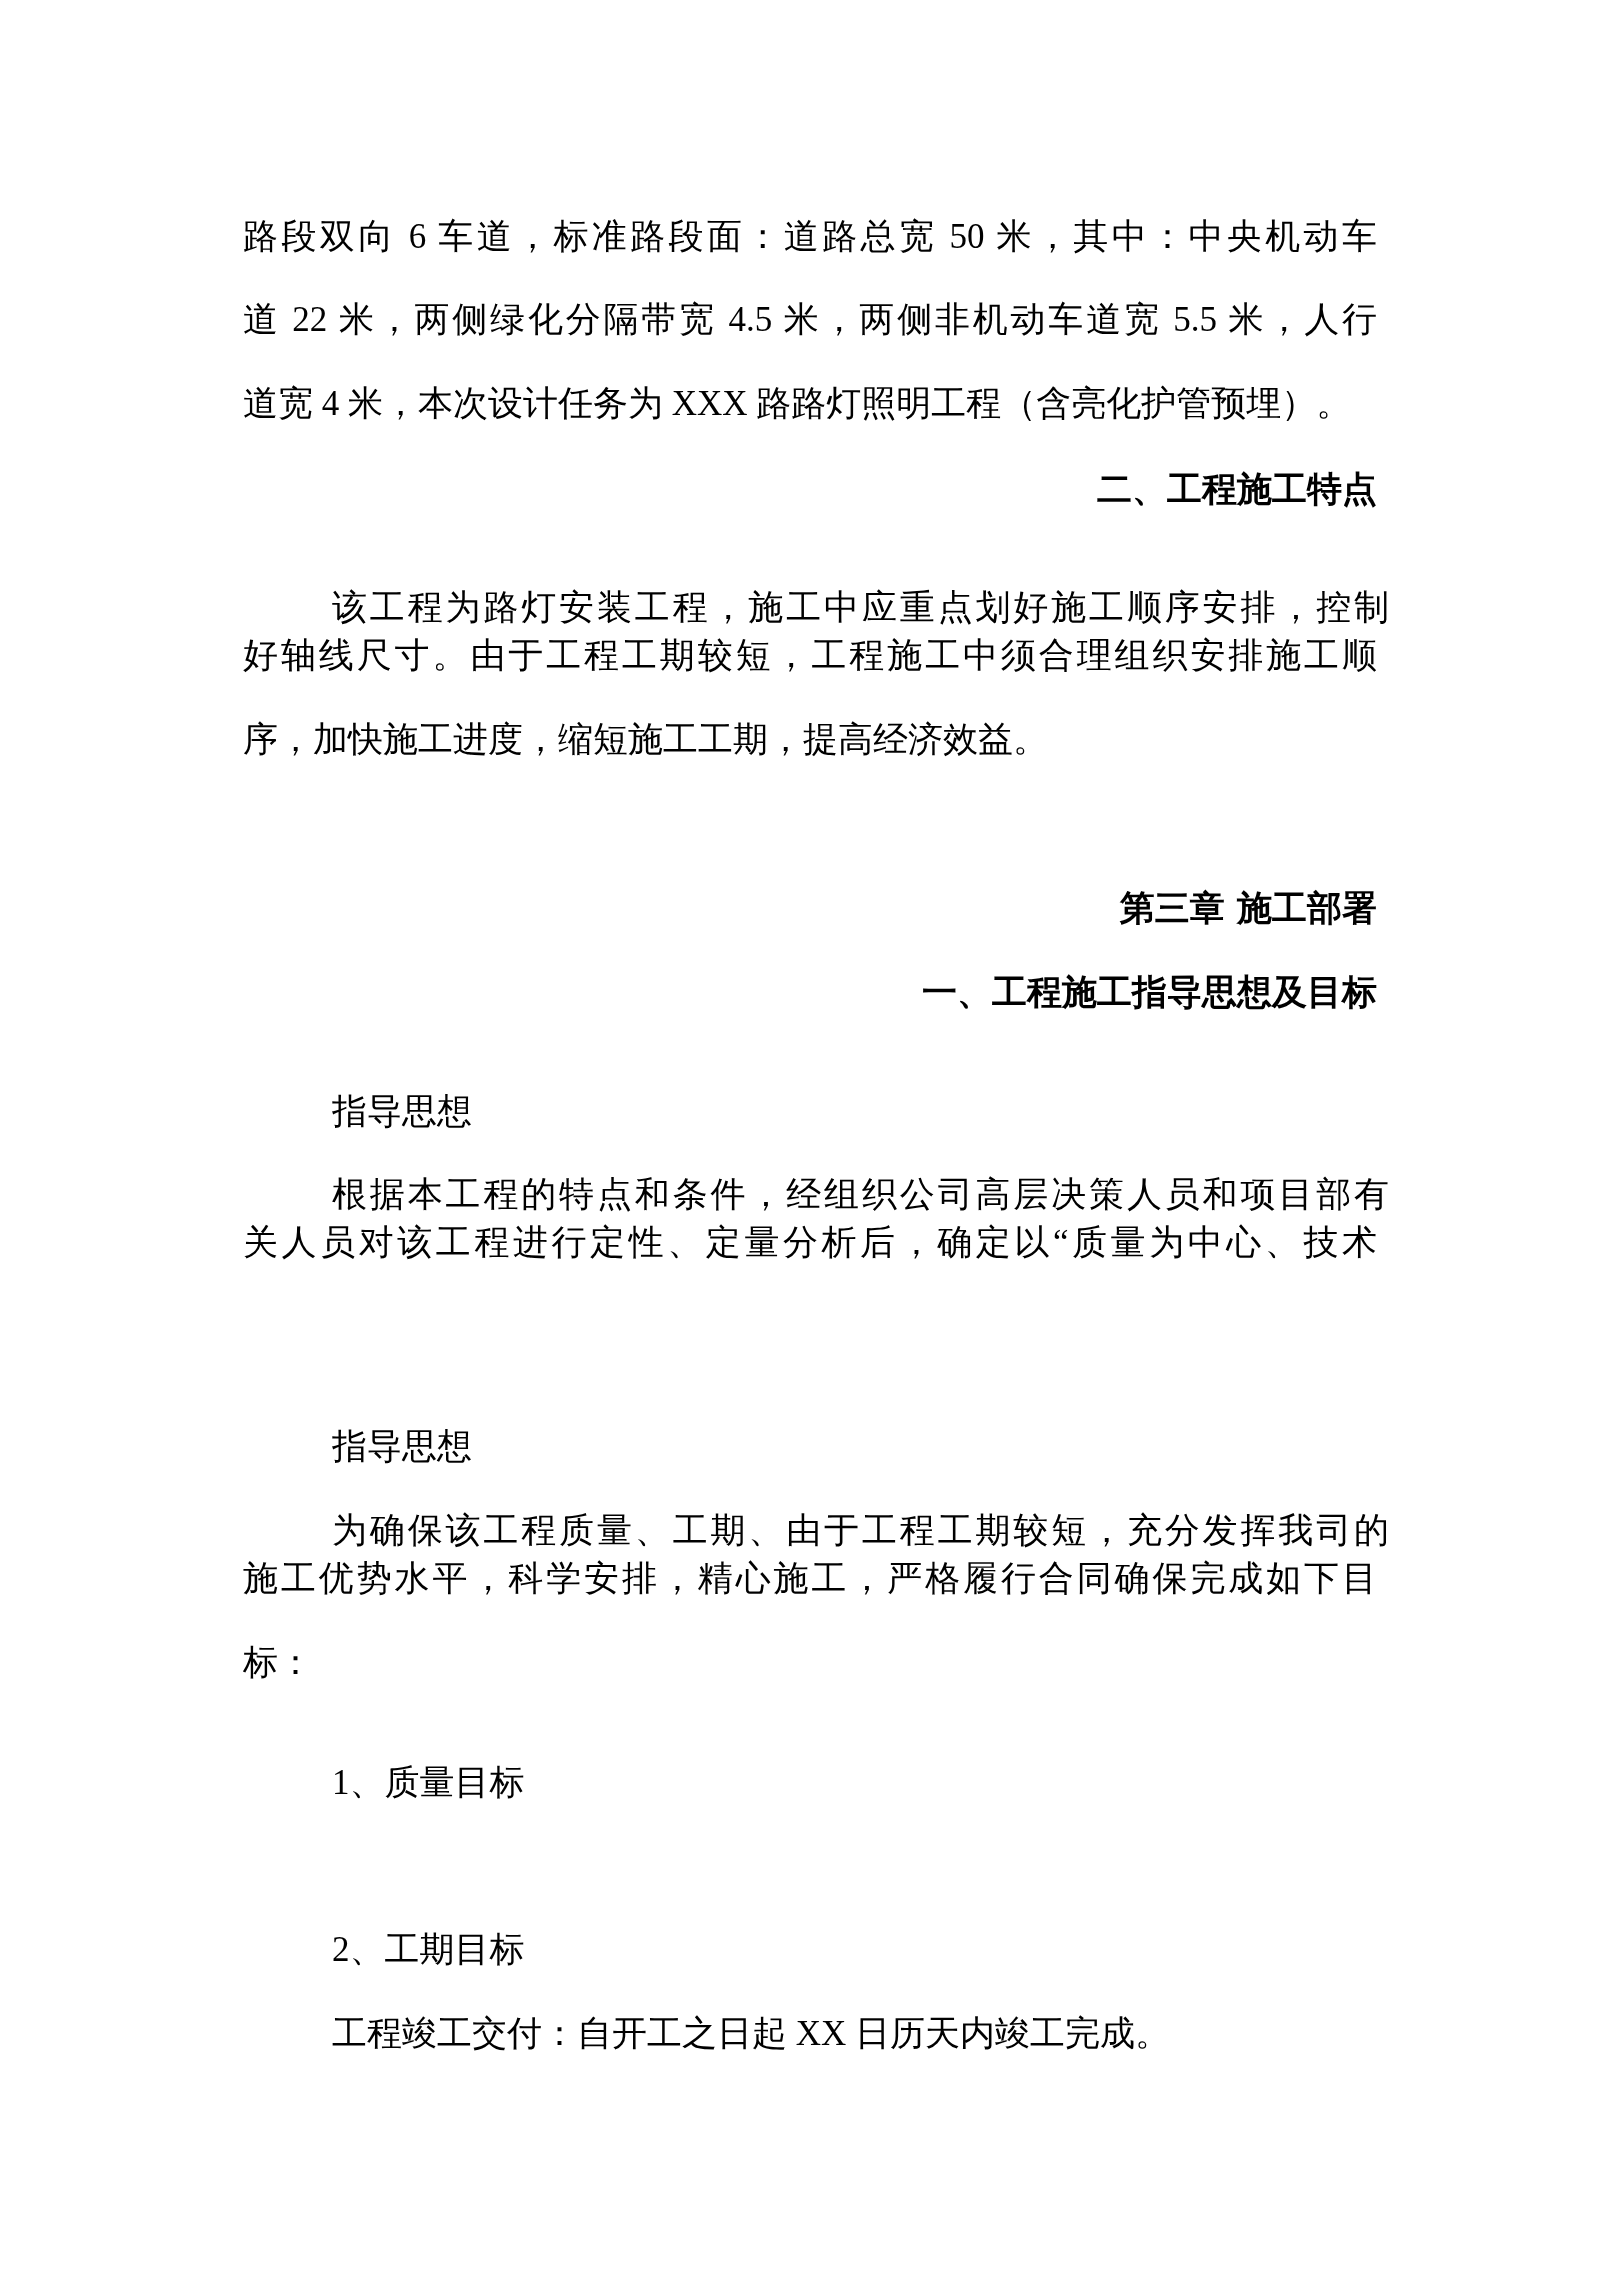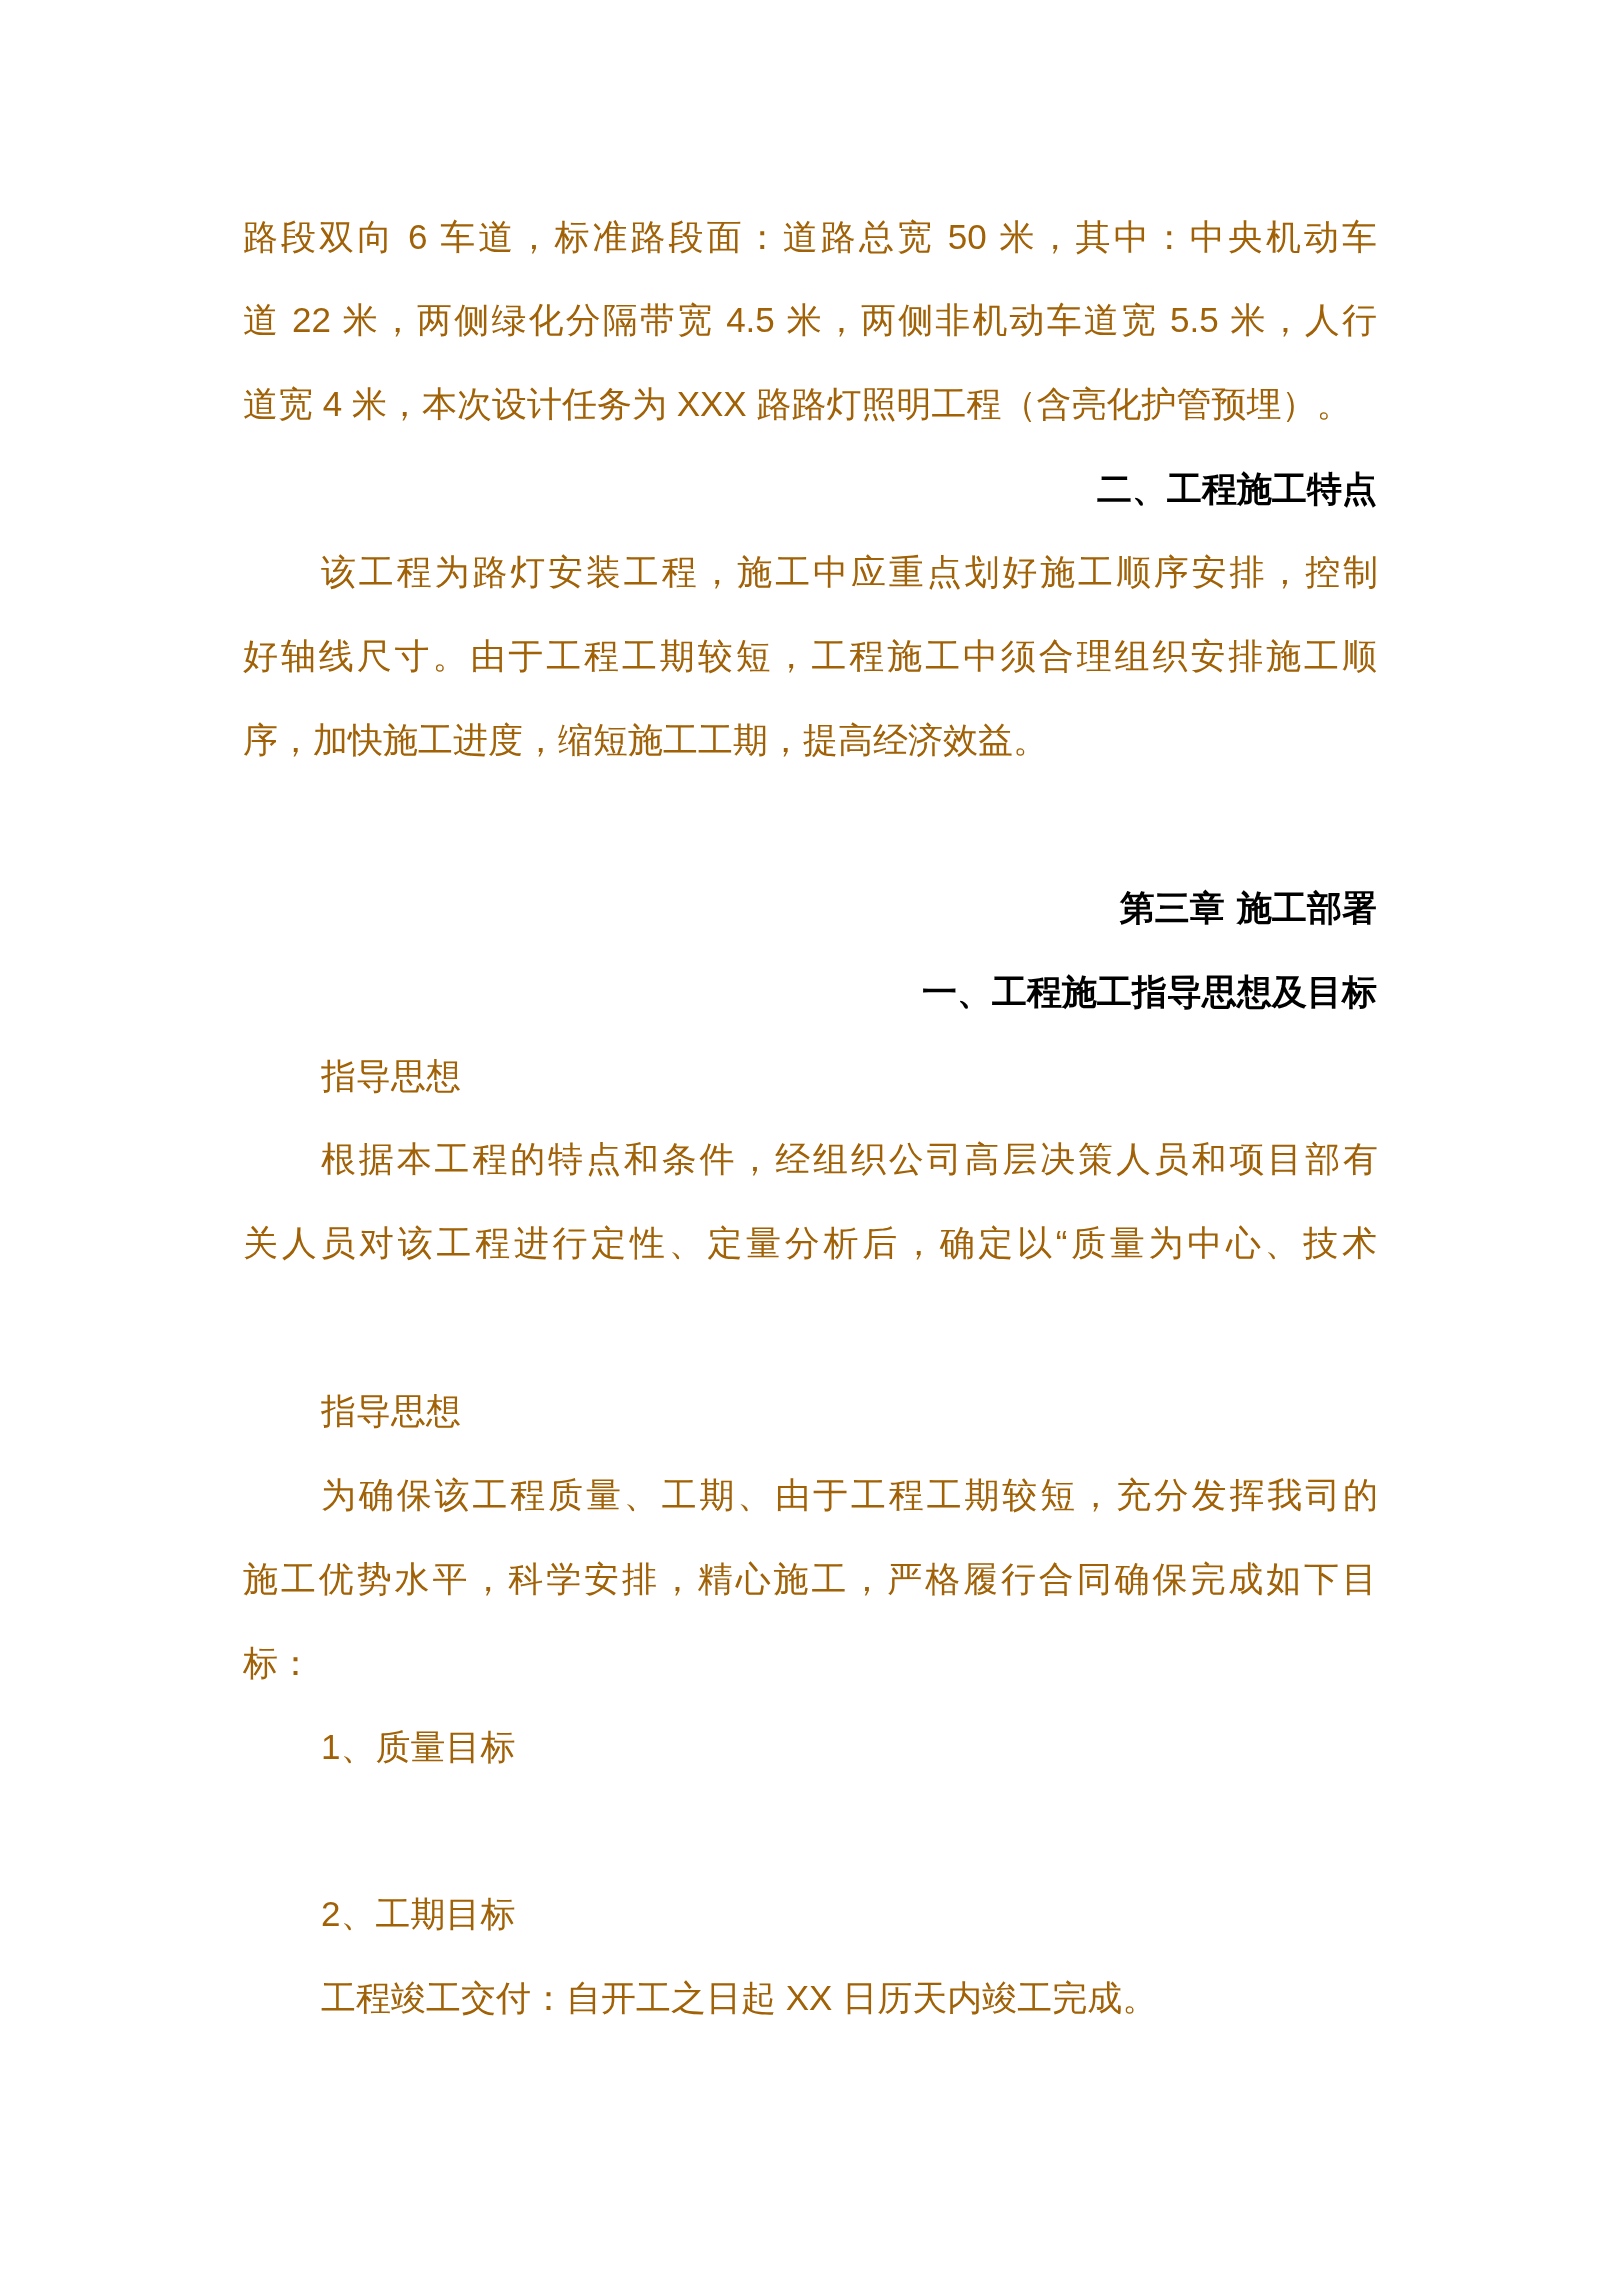--- a/index.html
+++ b/index.html
@@ -1,26 +1,26 @@
 <!DOCTYPE html>
 <html style="font-size:10.5px"><head>
 <meta charset="utf-8">
 <style>
   html, body { margin: 0; padding: 0; background: #ffffff; }
   body { width: 1623px; height: 2295px; position: relative; overflow: hidden; }
   .page { position: absolute; left: 0; top: 0; width: 1623px; height: 2295px; background: #fff; }
   .line {
     position: absolute; left: 243px; width: 1134px;
     height: 52px; line-height: 52px;
-    font-family: Liberation Sans, sans-serif;
-    font-size: 35px; color: #a16207; white-space: nowrap;
+    font-family: Liberation Serif, serif;
+    font-size: 35px; color: #000000; white-space: nowrap;
     text-align: justify; text-align-last: justify;
   }
   .line.last { text-align-last: left; }
-  .line.indent { left: 321px; width: 1057px; }
+  .line.indent { left: 332px; width: 1057px; margin-top: 36px; }
   .heading {
     position: absolute; left: 243px; width: 1134px;
     height: 52px; line-height: 52px; text-align: right;
     font-family: "DejaVu Sans", "Liberation Sans", sans-serif;
     font-weight: bold; font-size: 35px; color: #000; white-space: nowrap;
   }
 </style>
 </head>
 <body>
 

